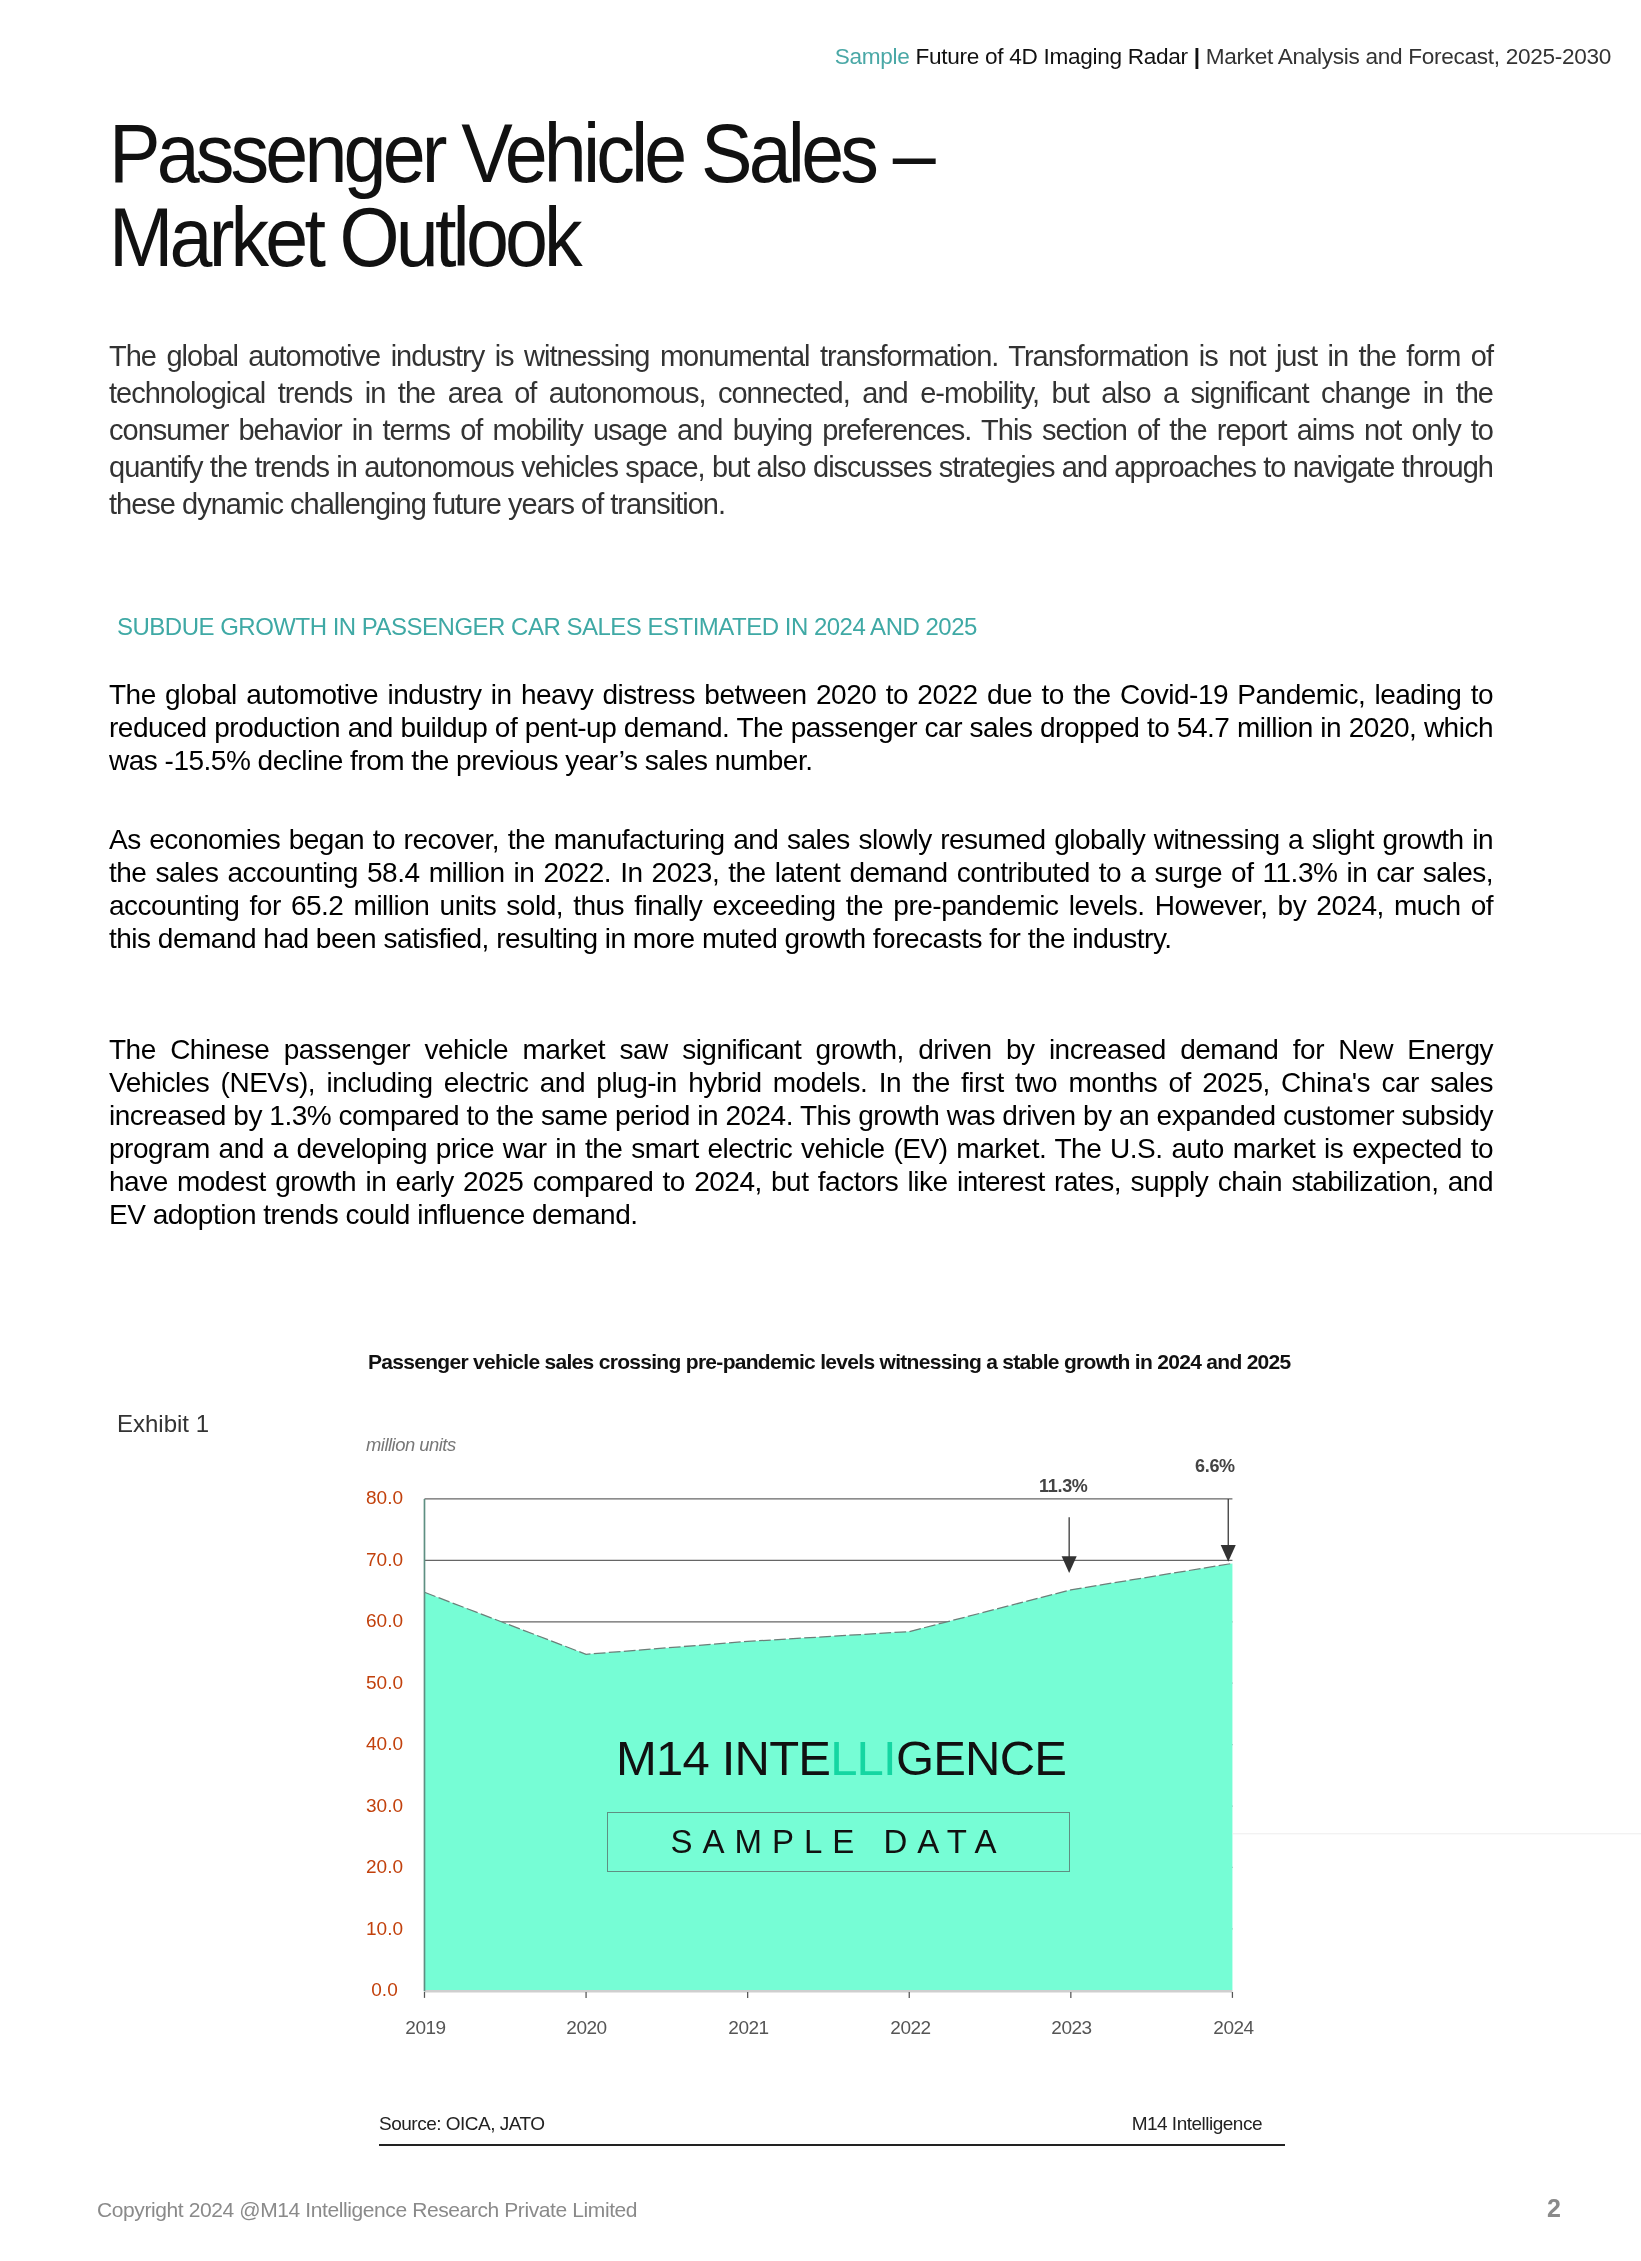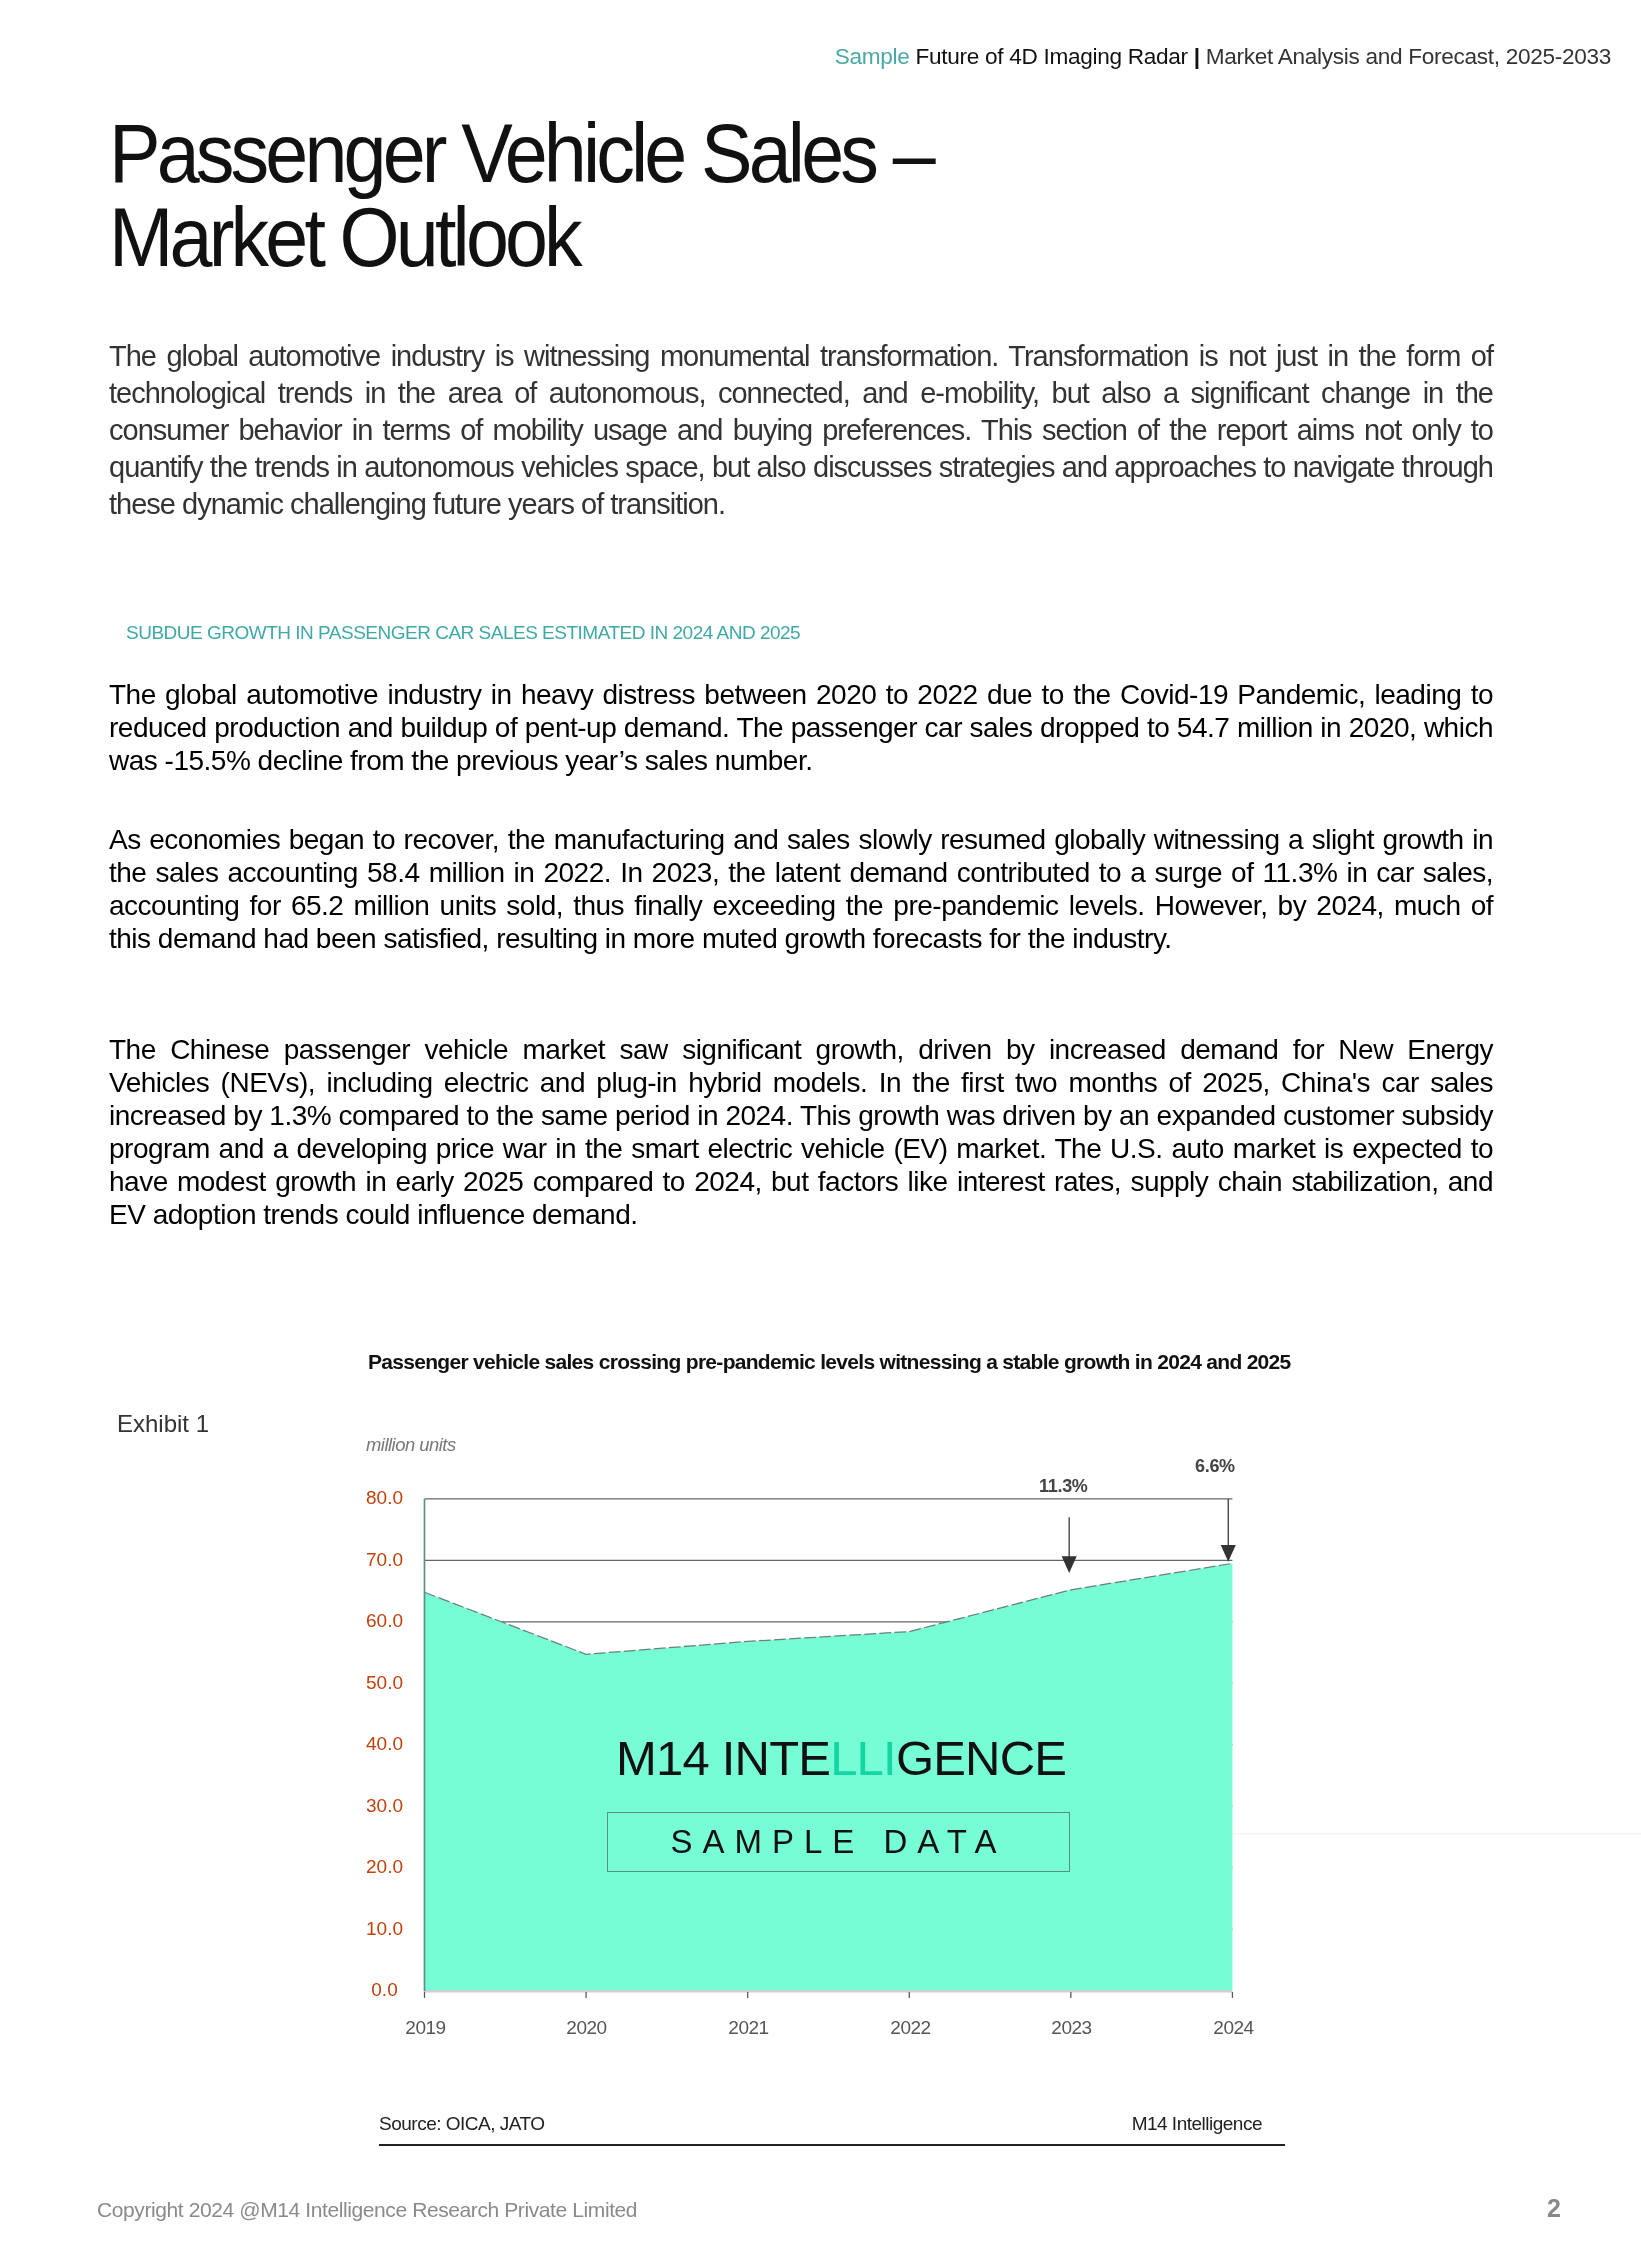--- a/index.html
+++ b/index.html
@@ -7,21 +7,21 @@
          font-family: "Liberation Sans", sans-serif; color: #000; }
   .header { position: absolute; top: 44px; right: 30px; font-size: 22.6px; letter-spacing: -0.3px; white-space: nowrap; }
   .header .sample { color: #4aa8a6; }
   .header .title { color: #111; }
   .header .sep { color: #111; font-weight: bold; }
   .header .sub { color: #333; }
   .page-title { position: absolute; left: 109px; top: 111px; font-size: 84px; font-weight: 300; line-height: 84px;
                 letter-spacing: -4.2px; color: #111; transform: scaleX(0.92); transform-origin: left top; margin: 0; font-family: "Liberation Sans", sans-serif; font-weight: normal; -webkit-text-stroke: 0; }
   .intro { position: absolute; left: 109px; top: 338px; width: 1384px; font-size: 29px; line-height: 37px; color: #333;
            text-align: justify; letter-spacing: -1px; margin: 0; }
-  .section-heading { position: absolute; left: 109px; top: 605px; font-size: 19px; color: #3fa9a5; letter-spacing: -0.5px; margin: 17px; font-weight: normal; }
+  .section-heading { position: absolute; left: 109px; top: 605px; font-size: 24px; color: #3fa9a5; letter-spacing: -0.5px; margin: 8px; font-weight: normal; }
   .para { position: absolute; left: 109px; width: 1384px; font-size: 28px; line-height: 33px; color: #000;
           text-align: justify; letter-spacing: -0.5px; margin: 0; }
   .p1 { top: 678px; }
   .p2 { top: 823px; }
   .p3 { top: 1033px; }
   .chart-title { position: absolute; left: 368px; top: 1350px; font-size: 21px; font-weight: bold; color: #111; letter-spacing: -0.7px; white-space: nowrap; }
   .exhibit { position: absolute; left: 117px; top: 1410px; font-size: 24px; color: #333; }
   .yunit { position: absolute; left: 366px; top: 1434px; font-size: 18.4px; font-style: italic; color: #777; letter-spacing: -0.5px; }
   .chart-svg { position: absolute; left: 0; top: 0; }
   .ytick { position: absolute; left: 360px; width: 49px; text-align: center; font-size: 19px; color: #c2410c; }
@@ -38,21 +38,21 @@
   .footer { position: absolute; left: 97px; top: 2198px; font-size: 21px; color: #8a8a8a; letter-spacing: -0.4px; }
   .pagenum { position: absolute; right: 80px; top: 2194px; font-size: 25px; color: #8a8a8a; font-weight: bold; }
 </style>
 </head>
 <body>
 
 <div class="header">
   <span class="sample">Sample</span>
   <span class="title">Future of 4D Imaging Radar</span>
   <span class="sep">|</span>
-  <span class="sub">Market Analysis and Forecast, 2025-2033</span>
+  <span class="sub">Market Analysis and Forecast, 2025-2030</span>
 </div>
 
 <h1 class="page-title">
   <span>Passenger Vehicle Sales –</span><br>
   <span>Market Outlook</span>
 </h1>
 
 <p class="intro">The global automotive industry is witnessing monumental transformation. Transformation is not just in the form of technological trends in the area of autonomous, connected, and e-mobility, but also a significant change in the consumer behavior in terms of mobility usage and buying preferences. This section of the report aims not only to quantify the trends in autonomous vehicles space, but also discusses strategies and approaches to navigate through these dynamic challenging future years of transition.</p>
 
 <h2 class="section-heading">SUBDUE GROWTH IN PASSENGER CAR SALES ESTIMATED IN 2024 AND 2025</h2>

